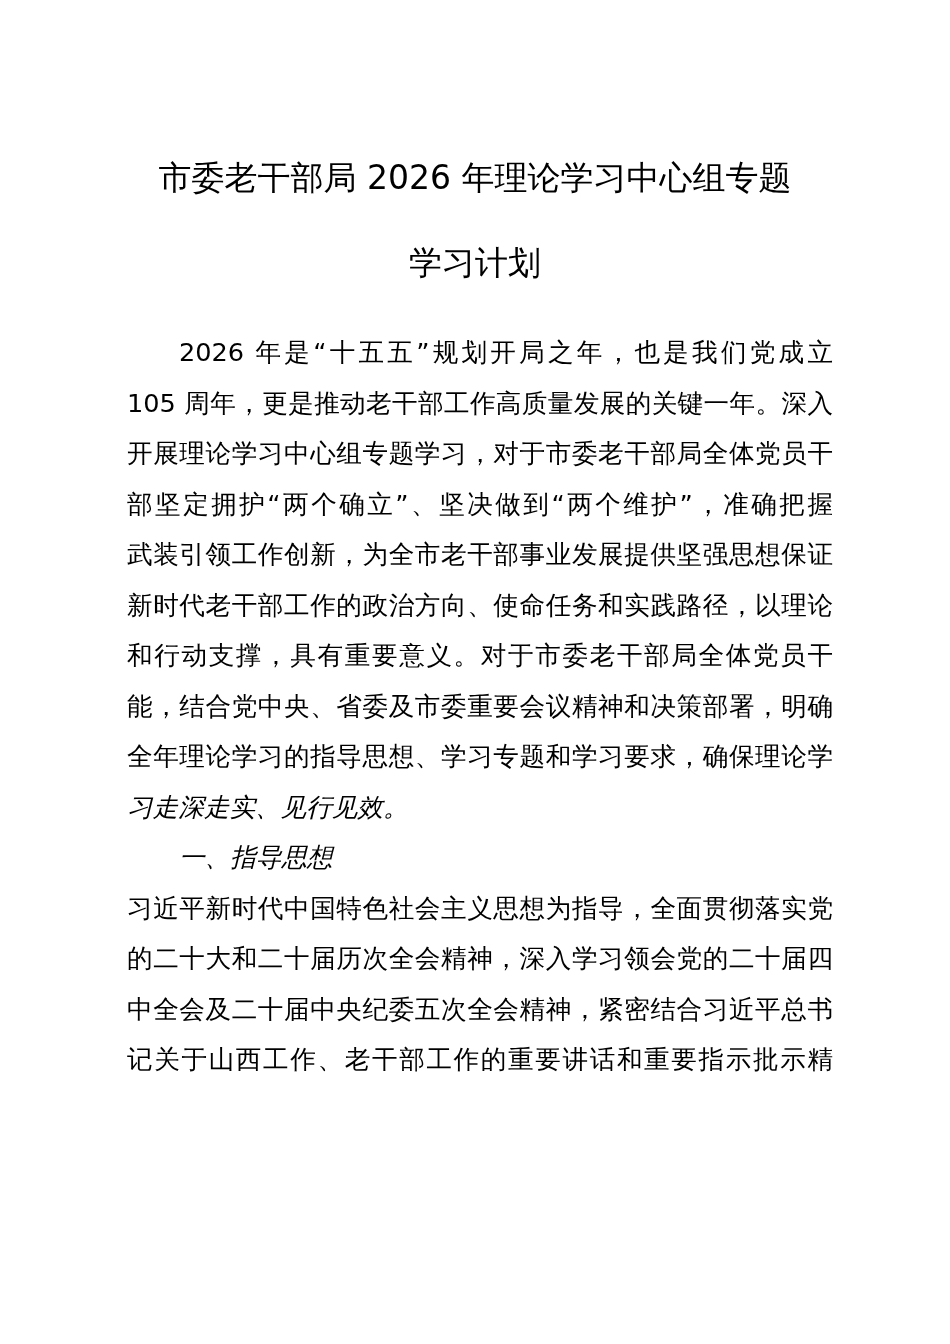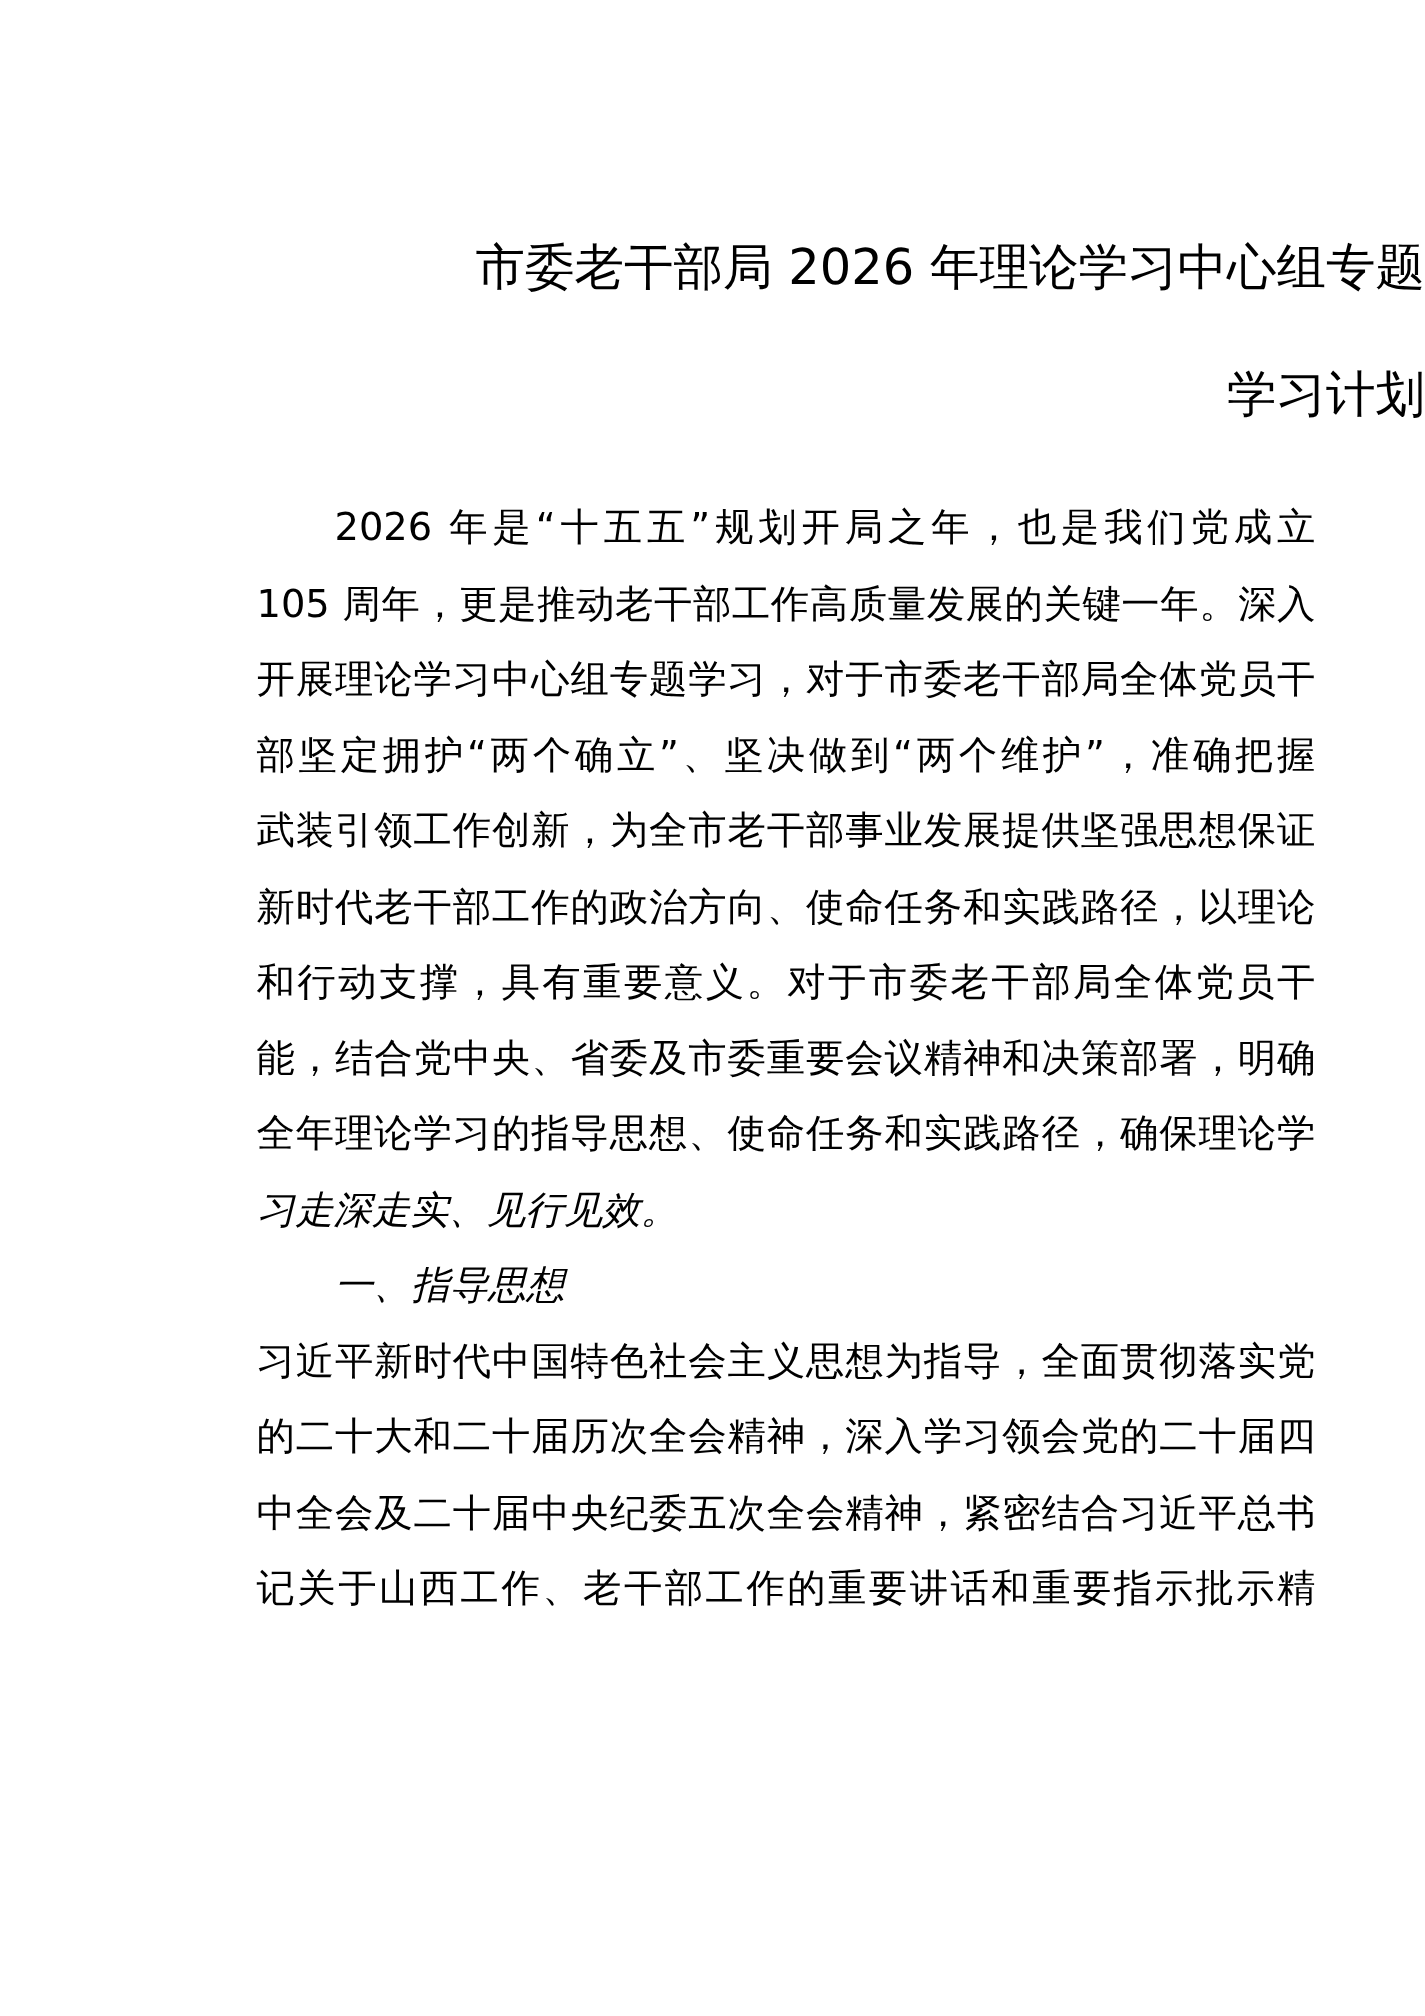--- a/index.html
+++ b/index.html
@@ -20,34 +20,33 @@
       left: 0;
       top: 0;
       width: 950px;
       height: 1344px;
       background: #ffffff;
     }
     .title-line {
       position: absolute;
       left: 0;
       width: 950px;
-      text-align: right;
+      text-align: center;
       font-size: 33px;
       line-height: 40px;
       white-space: nowrap;
       letter-spacing: 0px;
     }
     .title-1 { top: 158px; }
     .title-2 { top: 243px; }
     .body {
       position: absolute;
       left: 127px;
       top: 336px;
       width: 706px;
-      margin-left: 44px;
     }
     .line {
       height: 50.5px;
       line-height: 32px;
       font-size: 25.6px;
       white-space: nowrap;
       text-align: justify;
       text-align-last: justify;
     }
     .line.indent {
@@ -70,21 +69,21 @@
 
     <div>
       <div class="line indent">2026 年是“十五五”规划开局之年，也是我们党成立</div>
       <div class="line">105 周年，更是推动老干部工作高质量发展的关键一年。深入</div>
       <div class="line">开展理论学习中心组专题学习，对于市委老干部局全体党员干</div>
       <div class="line">部坚定拥护“两个确立”、坚决做到“两个维护”，准确把握</div>
       <div class="line">武装引领工作创新，为全市老干部事业发展提供坚强思想保证</div>
       <div class="line">新时代老干部工作的政治方向、使命任务和实践路径，以理论</div>
       <div class="line">和行动支撑，具有重要意义。对于市委老干部局全体党员干</div>
       <div class="line">能，结合党中央、省委及市委重要会议精神和决策部署，明确</div>
-      <div class="line">全年理论学习的指导思想、使命任务和实践路径，确保理论学</div>
+      <div class="line">全年理论学习的指导思想、学习专题和学习要求，确保理论学</div>
       <div class="line last">习走深走实、见行见效。</div>
     </div>
 
     <div>
       <div class="line indent last">一、指导思想</div>
     </div>
 
     <div>
       <div class="line">习近平新时代中国特色社会主义思想为指导，全面贯彻落实党</div>
       <div class="line">的二十大和二十届历次全会精神，深入学习领会党的二十届四</div>

